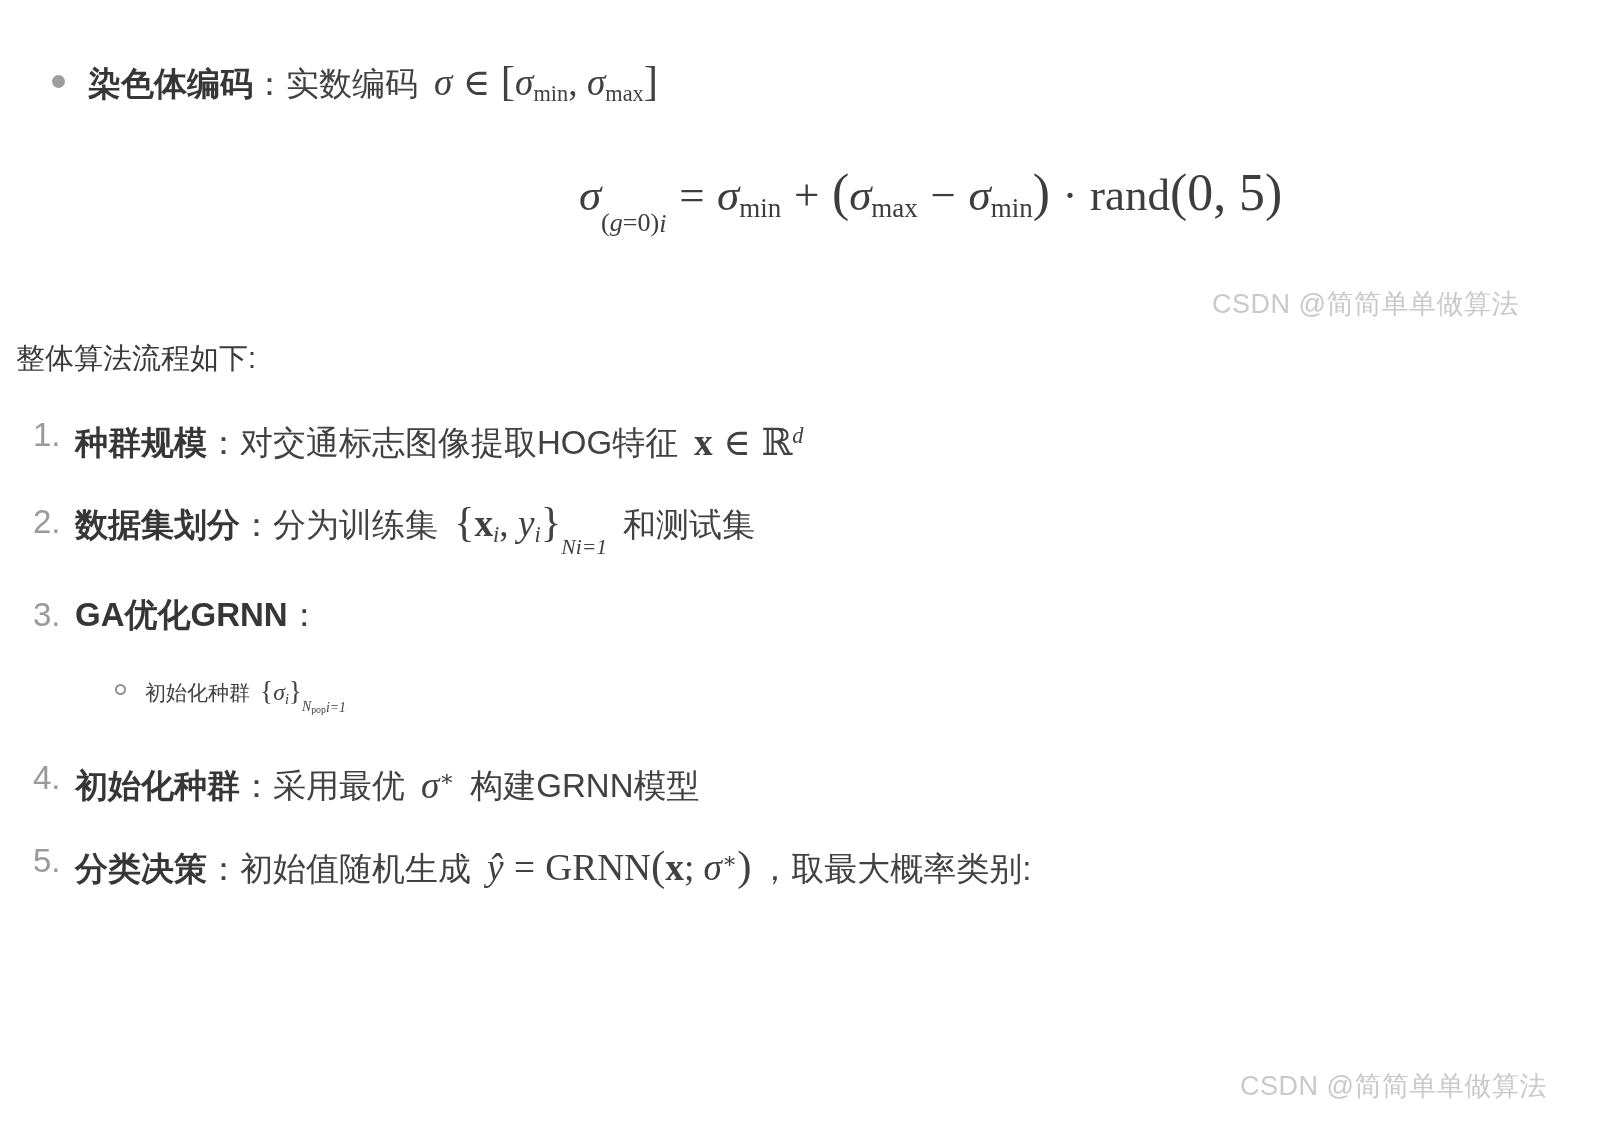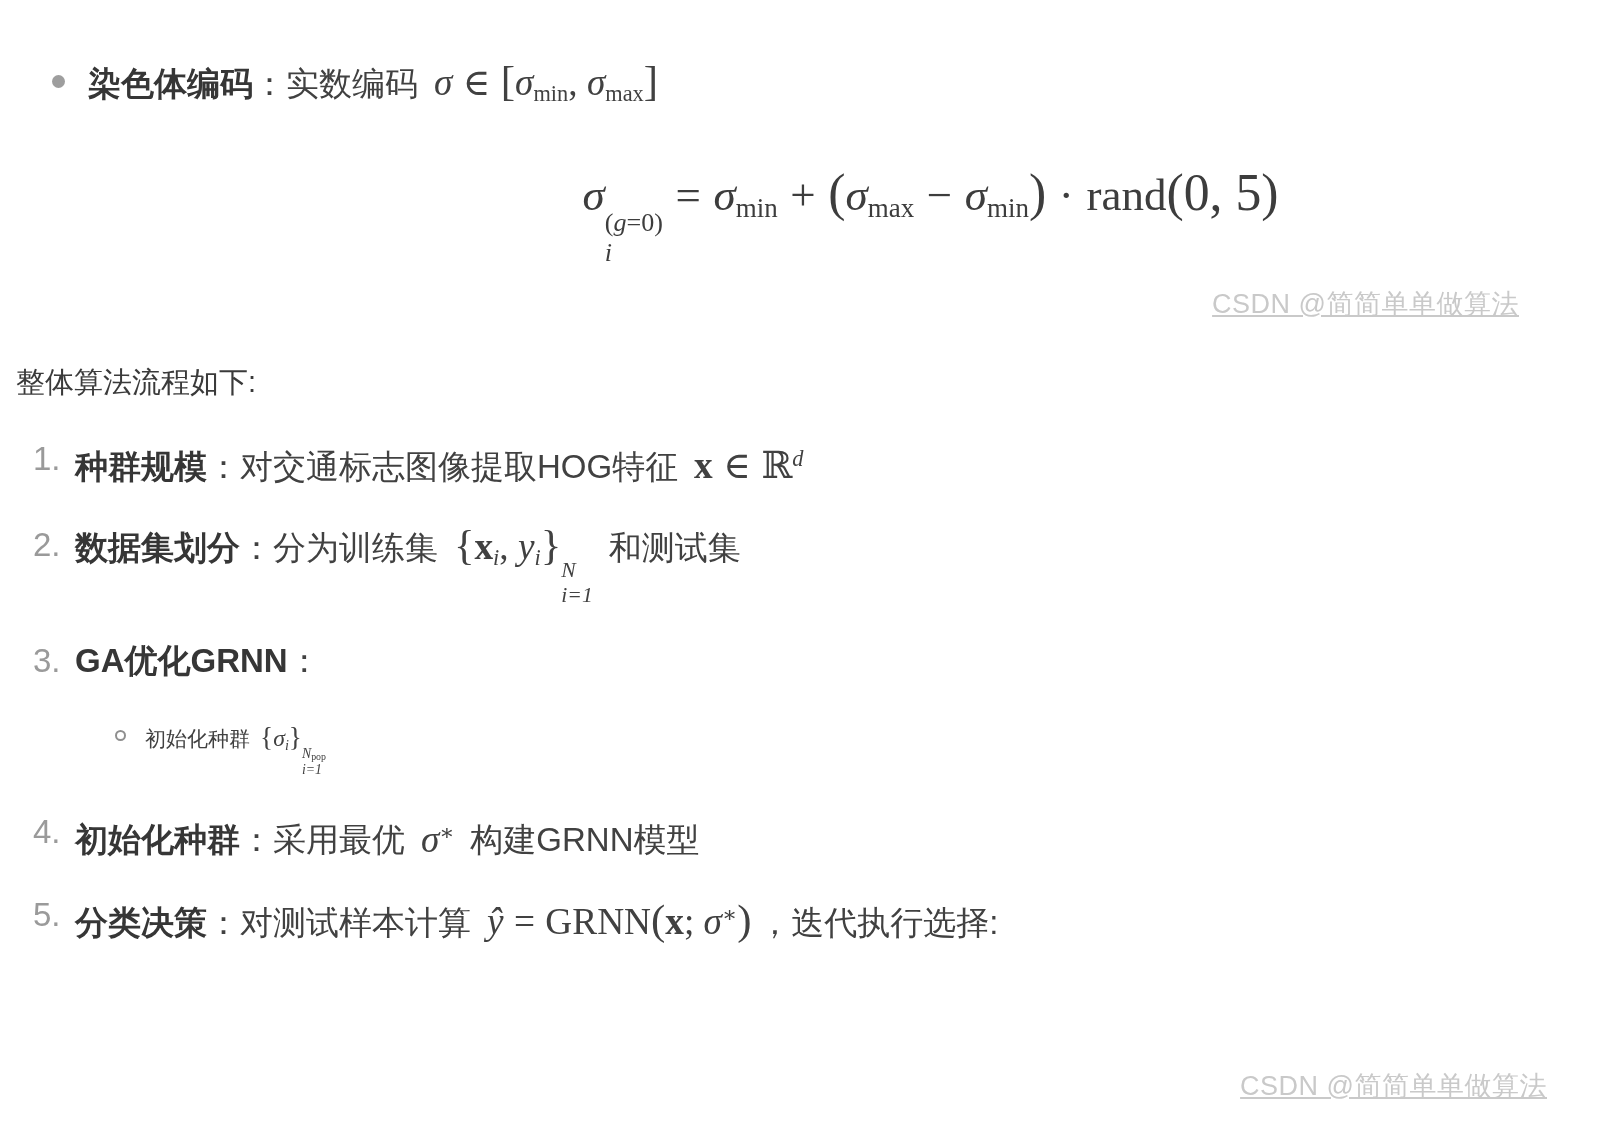--- a/index.html
+++ b/index.html
@@ -16,21 +16,21 @@
   
   .m  { font-family:"Liberation Serif","DejaVu Serif",serif; font-style:normal; }
   .mi { font-family:"Liberation Serif","DejaVu Serif",serif; font-style:italic; }
   .mbf{ font-family:"Liberation Serif","DejaVu Serif",serif; font-weight:700; font-style:normal; }
   .im { font-size:1.13em; margin:0 0.18em; white-space:nowrap; font-family:"Liberation Serif","DejaVu Serif",serif; }
   .sub { font-size:0.6em; vertical-align:-0.25em; }
   .sup { font-size:0.6em; vertical-align:0.55em; }
   .subsub { font-size:0.72em; vertical-align:-0.18em; font-style:normal; }
   .brkt { font-size:1.15em; }
   .sp { margin:0 0.28em; }
-  .mss { display:inline-flex; flex-direction:column; align-items:flex-start; justify-content:center;
+  .mss { display:inline-flex; flex-direction:row; align-items:center; justify-content:center;
          line-height:1.05; vertical-align:-0.48em; text-align:left; }
   .mss > .t, .mss > .b { font-size:0.58em; }
   .mss > .t { margin-bottom:0.08em; }
 
   
   ul.blist { list-style:none; margin:0; padding:0 0 0 52px; }
   ul.blist > li { position:relative; padding-left:36px; line-height:48px; font-size:33px; margin-bottom:36px; }
   .dot { position:absolute; left:0; top:18px; width:13px; height:13px; border-radius:50%; background:#9e9e9e; }
   .blabel { font-weight:700; color:#363636; }
 
@@ -49,21 +49,21 @@
   .s1 { margin-bottom:28px; } .s2 { margin-bottom:30px; } .s3 { margin-bottom:24px; }
   .s4 { margin-bottom:24px; } .s5 { margin-bottom:0; }
 
   ul.sublist { list-style:none; margin:26px 0 0 0; padding:0 0 0 40px; }
   ul.sublist > li { position:relative; padding-left:30px; line-height:50px; font-size:21px; }
   ul.sublist > li.u1 { margin-bottom:30px; }
   .circle { position:absolute; left:0; top:18px; width:11px; height:11px; border-radius:50%;
             border:2.5px solid #8f8f8f; background:transparent; }
 
   
-  .wm { position:absolute; font-size:27px; color:#c9c9c9; letter-spacing:0.5px; white-space:nowrap;text-decoration:underline; }
+  .wm { position:absolute; font-size:27px; color:#c9c9c9; letter-spacing:0.5px; white-space:nowrap; }
   .wm1 { top:286px; right:82px; }
   .wm2 { top:1068px; right:54px; }
 </style>
 </head>
 <body>
 
 <div class="content">
 
   <ul class="blist">
     <li>
@@ -112,21 +112,21 @@
       </ul>
     </li>
     <li class="s4">
       <span class="num">4.</span>
       <span class="blabel">初始化种群</span><span>：</span><span>采用最优</span>
       <span class="im"><span class="mi">σ</span><span class="sup">∗</span></span>
       <span>构建GRNN模型</span>
     </li>
     <li class="s5">
       <span class="num">5.</span>
-      <span class="blabel">分类决策</span><span>：</span><span>对测试样本计算</span>
-      <span class="im"><span class="mi">ŷ</span><span class="sp">=</span><span>GRNN</span><span class="brkt">(</span><span class="mbf">x</span><span>;</span>&nbsp;<span class="mi">σ</span><span class="sup">∗</span><span class="brkt">)</span></span><span>，迭代执行选择:</span>
+      <span class="blabel">分类决策</span><span>：</span><span>初始值随机生成</span>
+      <span class="im"><span class="mi">ŷ</span><span class="sp">=</span><span>GRNN</span><span class="brkt">(</span><span class="mbf">x</span><span>;</span>&nbsp;<span class="mi">σ</span><span class="sup">∗</span><span class="brkt">)</span></span><span>，取最大概率类别:</span>
     </li>
   </ol>
 
 </div>
 
 <div class="wm wm1">CSDN @简简单单做算法</div>
 <div class="wm wm2">CSDN @简简单单做算法</div>
 
 </body></html>

